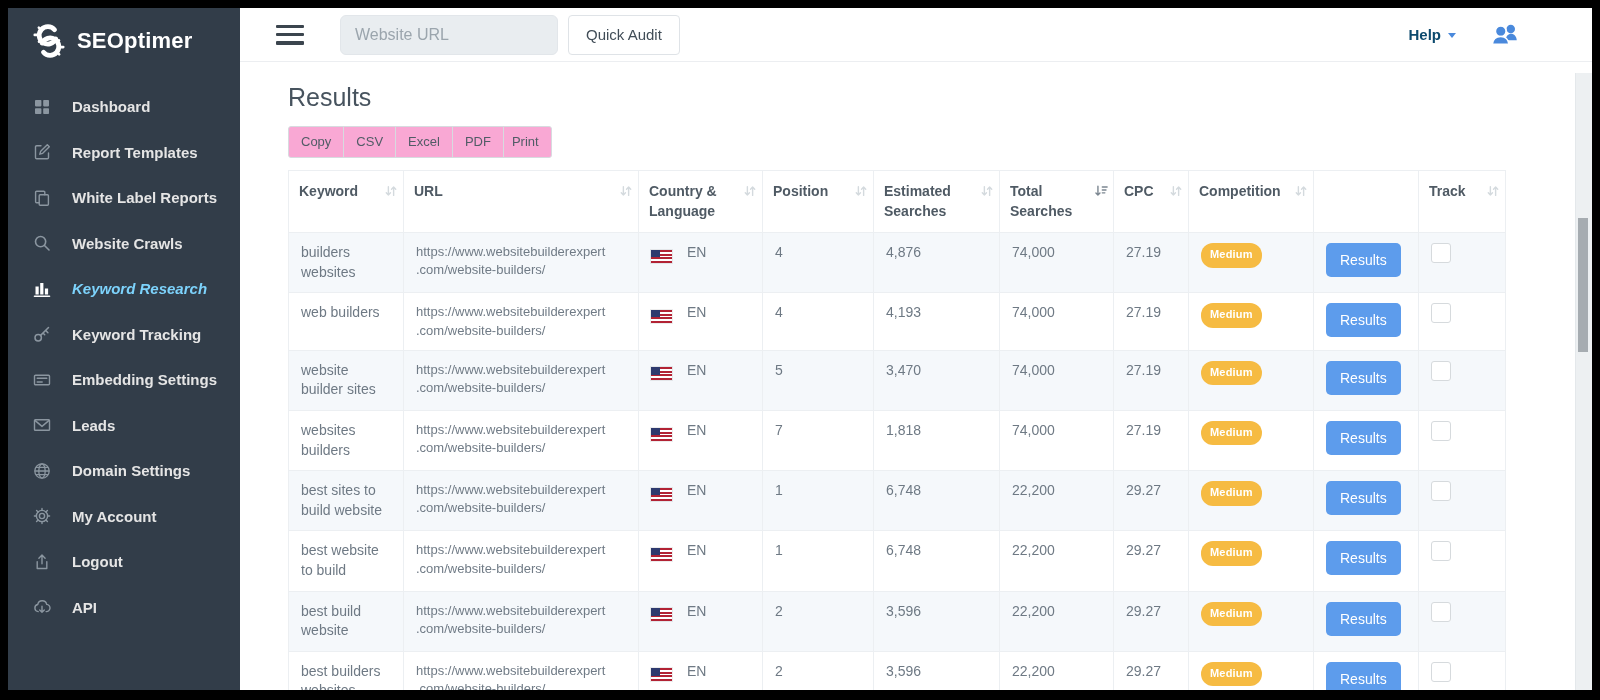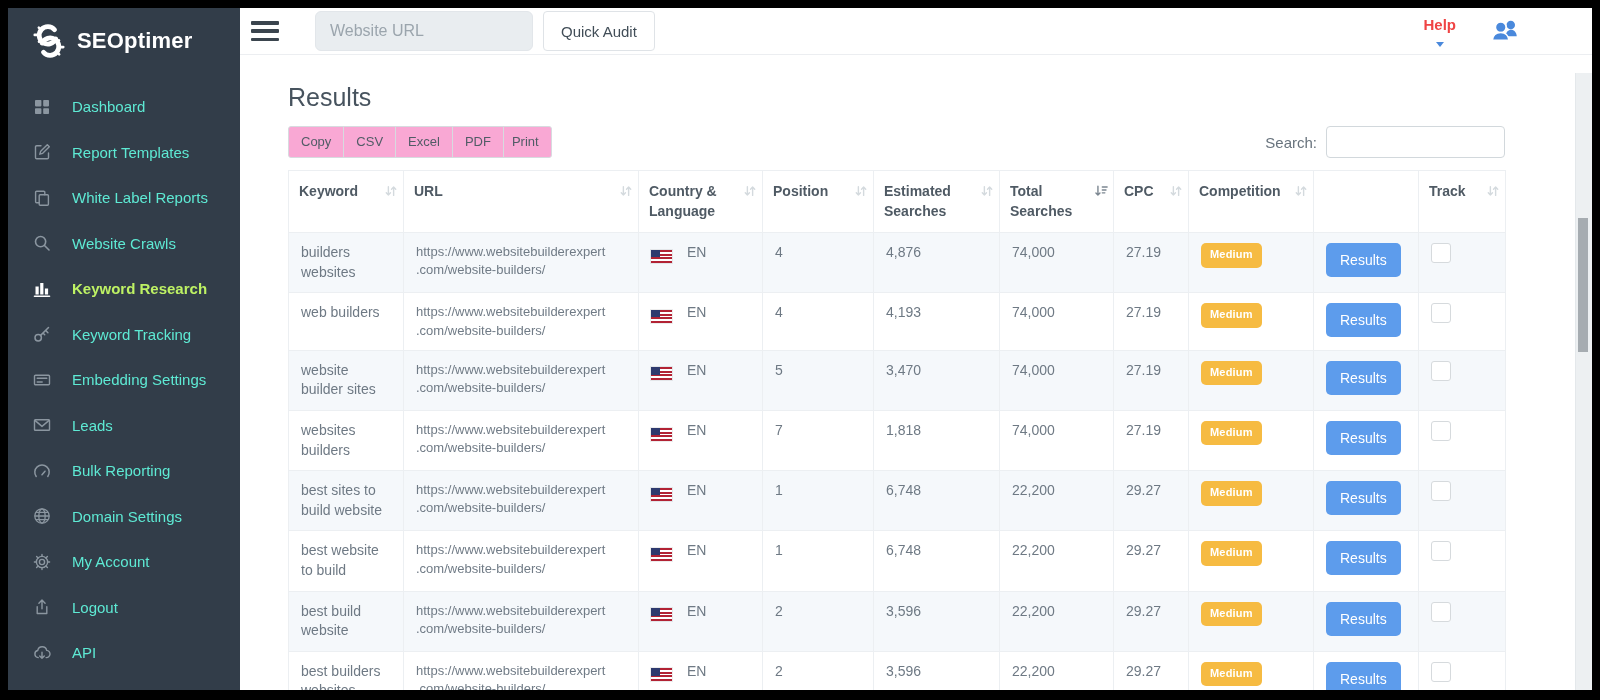--- a/index.html
+++ b/index.html
@@ -6,39 +6,39 @@
   body{width:1600px;height:700px;background:#000;overflow:hidden;position:relative;
        font-family:"Liberation Sans","DejaVu Sans",sans-serif;}
   .screen{position:absolute;left:8px;top:8px;width:1584px;height:682px;background:#fff;overflow:hidden;}
 
   
   .sidebar{position:absolute;left:0;top:0;bottom:0;width:232px;background:#323d49;z-index:3;}
   .logo{height:66px;display:flex;align-items:center;gap:11px;padding-left:24px;}
   .logo-text{color:#fff;font-size:22px;font-weight:bold;letter-spacing:.2px;}
   .nav{margin-top:10px;}
   .nav-item{height:45.5px;display:flex;align-items:center;padding-left:25px;gap:21px;
-            font-size:15px;color:#5eead4;cursor:pointer;}
+            font-size:15px;color:#e5e5e5;cursor:pointer;font-weight:bold;}
   .nav-item .icn{width:18px;height:18px;color:#8b96a0;flex:none;display:flex;}
   .icn svg{width:100%;height:100%;display:block;}
-  .nav-item.active{color:#bef264;font-weight:bold;}
+  .nav-item.active{color:#7dd3fc;font-weight:bold;font-style:italic;}
   .nav-item.active .icn{color:#fff;}
 
   
-  .topbar{position:absolute;left:232px;right:0;top:0;height:47px;background:#fff;
+  .topbar{position:absolute;left:232px;right:0;top:0;height:54px;background:#fff;
           border-bottom:1px solid #eceef1;display:flex;align-items:center;
-          padding:0 70px 0 11px;box-sizing:border-box;z-index:2;}
+          padding:0 70px 0 36px;box-sizing:border-box;z-index:2;}
   .hamburger{width:28px;height:20px;display:flex;flex-direction:column;justify-content:space-between;cursor:pointer;}
   .hamburger span{height:3.5px;background:#3b454e;border-radius:1px;}
   .url-input{margin-left:36px;width:218px;height:40px;background:#e9edf0;border:1px solid #e2e6ea;
              border-radius:6px;padding:0 14px;font-size:16px;color:#4a555e;font-family:inherit;box-sizing:border-box;}
   .url-input::placeholder{color:#9ba5ad;}
   .quick-audit{margin-left:10px;height:40px;padding:0 17px;background:#fff;border:1px solid #dfe3e7;
                border-radius:4px;font-size:15px;color:#414d57;font-family:inherit;cursor:pointer;}
   .tb-spacer{flex:1;}
-  .help{display:flex;align-items:center;gap:7px;color:#ef4444;font-weight:bold;font-size:15px;cursor:pointer;flex-direction:column;}
+  .help{display:flex;align-items:center;gap:7px;color:#0c4a6e;font-weight:bold;font-size:15px;cursor:pointer;}
   .caret{width:0;height:0;border-left:4.5px solid transparent;border-right:4.5px solid transparent;
          border-top:5px solid #4a89dc;margin-top:2px;}
   .user{width:34px;height:30px;color:#4a89dc;margin-left:32px;cursor:pointer;}
   .user svg{width:100%;height:100%;display:block;}
 
   
   .scroll-track{position:absolute;right:0;top:65px;bottom:0;width:16px;background:#edf0f2;
                 border-left:1px solid #e4e8eb;z-index:4;}
   .scroll-thumb{position:absolute;left:2px;width:10px;top:145px;height:134px;background:#a6acb1;}
 
@@ -68,21 +68,21 @@
   td{vertical-align:top;font-size:14px;color:#6e7984;padding:10px 12px;line-height:1.4;
      height:56px;box-sizing:border-box;}
   tbody tr:nth-child(odd){background:#f5f8fb;}
   .c-url{font-size:13px;color:#707b86;}
   .country-cell{display:flex;gap:15px;align-items:flex-end;}
   .flag{width:21px;height:13px;margin-top:2px;flex:none;position:relative;
         background:repeating-linear-gradient(180deg,#b22234 0 1.9px,#fff 1.9px 3.7px);
         outline:1px solid rgba(0,0,0,.07);}
   .flag::before{content:"";position:absolute;left:0;top:0;width:9px;height:7.5px;background:#2e3a6e;}
   .badge{display:inline-block;background:#f6bb42;color:#fff;font-size:11px;font-weight:bold;
-         padding:4px 9px 5px;border-radius:5px;letter-spacing:.2px;}
+         padding:4px 9px 5px;border-radius:12px;letter-spacing:.2px;}
   .results-btn{background:#5d9cec;color:#fff;border:none;border-radius:5px;padding:9px 14px;
                font-size:14px;font-family:inherit;cursor:pointer;}
   .checkbox{width:18px;height:18px;border:1px solid #d6dadd;border-radius:3px;background:#fff;cursor:pointer;}
 </style>
 </head>
 <body>
 
 <div class="screen">
 
   <div class="sidebar">
@@ -186,31 +186,20 @@
         <div class="nav-item">
           <span class="icn">
             <svg viewBox="0 0 18 18">
               <g stroke="currentColor" fill="none" stroke-width="1.4" stroke-linecap="round" stroke-linejoin="round">
                 <rect x="1.5" y="3.8" width="15" height="10.4" rx="0.8"></rect>
                 <path d="M2.2 4.6L9 10.4l6.8-5.8"></path>
               </g>
             </svg>
           </span>
           <span>Leads</span>
-        </div>
-        <div class="nav-item">
-          <span class="icn">
-            <svg viewBox="0 0 18 18">
-              <g stroke="currentColor" fill="none" stroke-width="1.5" stroke-linecap="round">
-                <path d="M3.2 14.5A7.2 7.2 0 1 1 14.8 14.5"></path>
-                <path d="M9 12.8l3-3.6"></path>
-              </g>
-            </svg>
-          </span>
-          <span>Bulk Reporting</span>
         </div>
         <div class="nav-item">
           <span class="icn">
             <svg viewBox="0 0 18 18">
               <g stroke="currentColor" fill="none" stroke-width="1.3">
                 <circle cx="9" cy="9" r="7.2"></circle>
                 <ellipse cx="9" cy="9" rx="3.2" ry="7.2"></ellipse>
                 <path d="M1.8 9h14.4M2.8 5.4h12.4M2.8 12.6h12.4"></path>
               </g>
             </svg>
@@ -287,24 +276,20 @@
     <h1 class="page-title">Results</h1>
 
     <div class="toolbar">
       <div class="btn-group">
           <button>Copy</button>
           <button>CSV</button>
           <button>Excel</button>
           <button>PDF</button>
           <button>Print</button>
         </div>
-      <div class="search-box">
-        <span>Search:</span>
-        <input type="text" style="">
-      </div>
     </div>
 
     <table>
       <colgroup>
         <col class="w0">
           <col class="w1">
           <col class="w2">
           <col class="w3">
           <col class="w4">
         <col class="w5">

